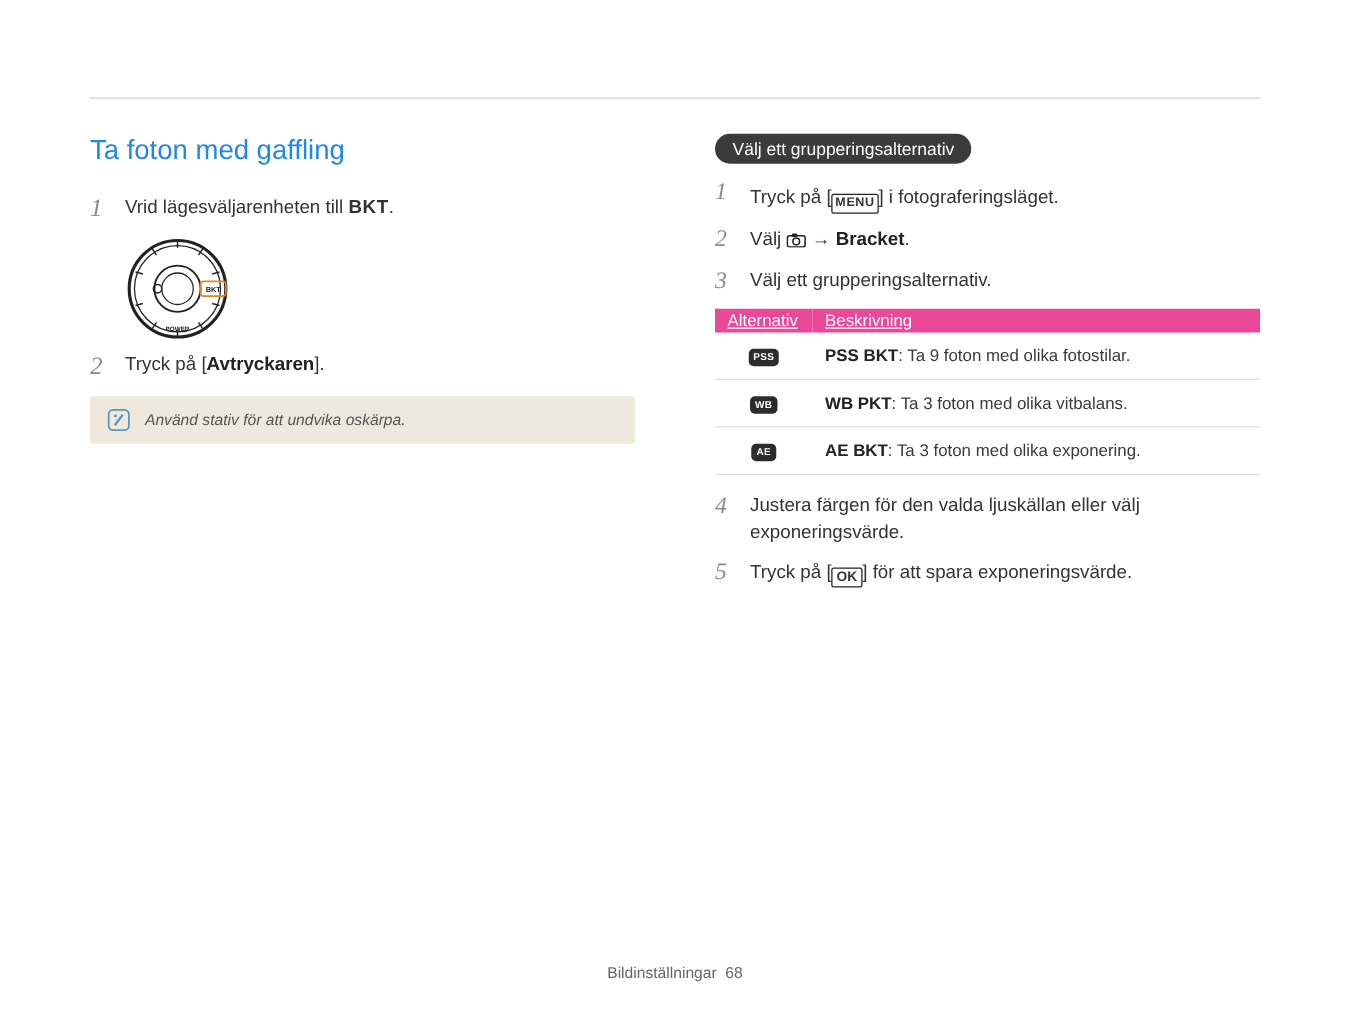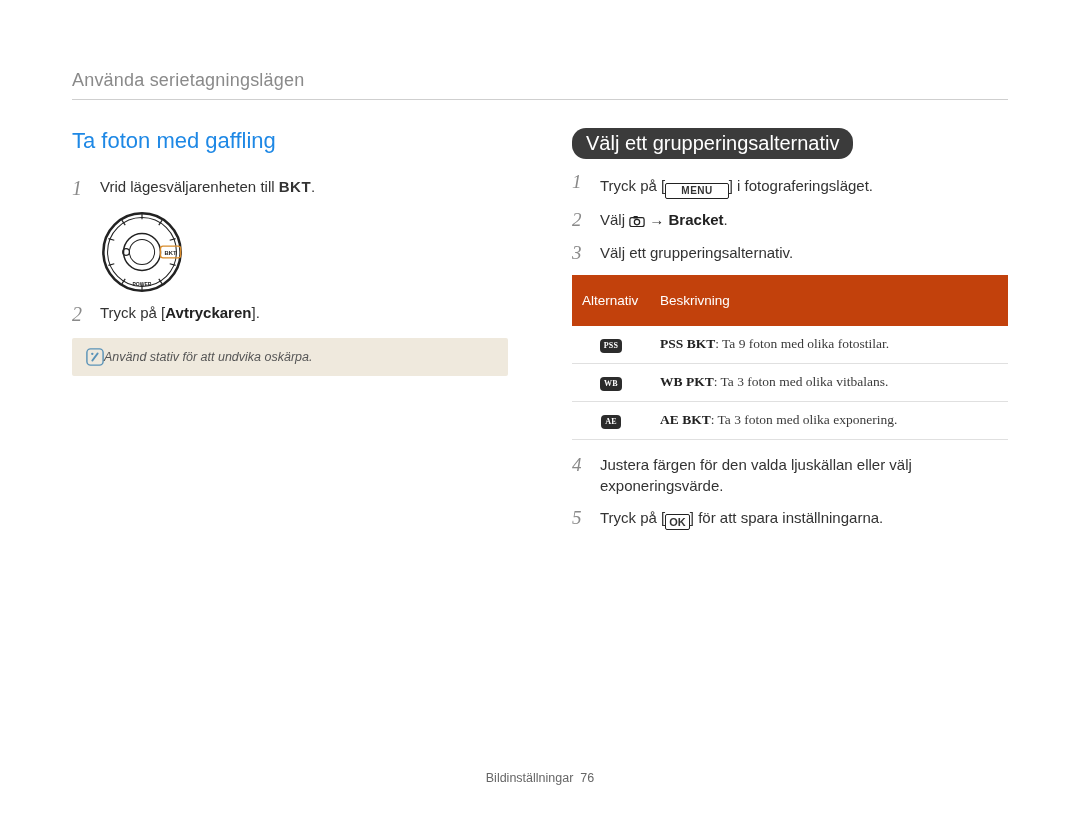--- a/index.html
+++ b/index.html
@@ -12,43 +12,42 @@
   .h2 { color: #1e88e5; font-size: 22px; font-weight: 400; margin-bottom: 22px; }
   .step { display: flex; align-items: flex-start; gap: 14px; margin-bottom: 10px; }
   .num { font-family: Georgia, 'Times New Roman', serif; font-style: italic; font-size: 20px; color: #8a8a8a; min-width: 14px; line-height: 1.2; }
   .num.sm { font-size: 19px; }
   .step-body { font-size: 15px; line-height: 1.45; color: #333; }
   .dial { width: 84px; height: 84px; margin: 6px 0 8px 28px; position: relative; }
   .dial svg { width: 100%; height: 100%; }
   .bullets { list-style: none; margin: 4px 0 12px 30px; }
   .bullets li { position: relative; padding-left: 16px; font-size: 14px; line-height: 1.45; color: #333; margin-bottom: 6px; }
   .bullets li::before { content: "•"; position: absolute; left: 0; top: 0; color: #333; }
-  .tipbox { background: #efe9dd; border-radius: 2px; padding: 10px 14px; display: flex; align-items: center; margin-top: 6px; width: 100%; }
+  .tipbox { background: #efe9dd; border-radius: 2px; padding: 10px 14px; display: flex; align-items: center; gap: 12px; margin-top: 6px; width: 100%; }
   .tipbox .tipicon { width: 18px; height: 18px; flex: 0 0 18px; }
   .tipbox .tiptxt { font-size: 12.5px; font-style: italic; color: #555; }
-  .pill { display: inline-block; background: #3b3b3b; color: #fff; border-radius: 14px; font-size: 20px; padding: 4px 14px; font-weight: 500; margin-bottom: 12px; }
+  .pill { display: inline-block; background: #3b3b3b; color: #fff; border-radius: 14px; font-size: 14px; padding: 4px 14px; font-weight: 500; margin-bottom: 12px; }
   .inlineicon { display: inline-block; vertical-align: -3px; font-weight: 700; border: 1.5px solid #222; padding: 0 3px; font-size: 11px; line-height: 14px; border-radius: 2px; font-family: Arial, sans-serif; }
-  .inlineicon.menu { font-size: 10px; letter-spacing: 0.5px; padding: 0 15px; margin-top: 12px; }
+  .inlineicon.menu { font-size: 10px; letter-spacing: 0.5px; padding: 0 2px; margin-top: 12px; }
   .cam-ico { display: inline-block; width: 16px; height: 13px; vertical-align: -2px; }
   .arrow { font-weight: 400; }
   b, .bold { font-weight: 700; color: #222; text-align: right; }
   .table { width: 100%; border-collapse: collapse; margin: 6px 0 14px 0; font-size: 13.5px; }
-  .table th { background: #c2410c; color: #fff; font-weight: 400; text-align: left; padding: 18px 10px; }
+  .table th { background: #ec4899; color: #fff; font-weight: 400; text-align: left; padding: 2px 10px; text-decoration: underline; }
   .table th:first-child { width: 78px; }
-  .table td { padding: 10px 10px; border-bottom: 1px solid #e0e0e0; vertical-align: middle; font-family: Liberation Serif, serif; }
+  .table td { padding: 10px 10px; border-bottom: 1px solid #e0e0e0; vertical-align: middle; }
   .table td:first-child { text-align: center; }
   .opt-ico { display: inline-block; background: #2c2c2c; color: #fff; border-radius: 4px; font-size: 8px; padding: 3px 4px; line-height: 1; font-weight: 600; letter-spacing: 0.3px; }
   .footer { position: absolute; bottom: 30px; left: 0; right: 0; text-align: center; font-size: 12.5px; color: #666; }
   .bkt-label { font-weight: 700; letter-spacing: 0.5px; font-family: Arial, sans-serif; }
 </style>
 </head>
 <body>
 
 <div class="page">
-  <div class="breadcrumb">Använda serietagningslägen</div>
   <hr class="hr">
 
   <div class="cols">
 
     <div class="col">
       <div class="h2">Ta foton med gaffling</div>
 
       <div class="step">
         <div class="num">1</div>
         <div class="step-body">
@@ -153,23 +152,23 @@
       </table>
 
       <div class="step">
         <div class="num sm">4</div>
         <div class="step-body">Justera färgen för den valda ljuskällan eller välj exponeringsvärde.</div>
       </div>
 
       <div class="step">
         <div class="num sm">5</div>
         <div class="step-body">
-          <span>Tryck på [</span><span class="inlineicon">OK</span><span>] för att spara inställningarna.</span>
+          <span>Tryck på [</span><span class="inlineicon">OK</span><span>] för att spara exponeringsvärde.</span>
         </div>
       </div>
 
     </div>
   </div>
 
   <div class="footer">
-    <span>Bildinställningar</span>&nbsp;&nbsp;<span>76</span>
+    <span>Bildinställningar</span>&nbsp;&nbsp;<span>68</span>
   </div>
 </div>
 
 </body></html>

